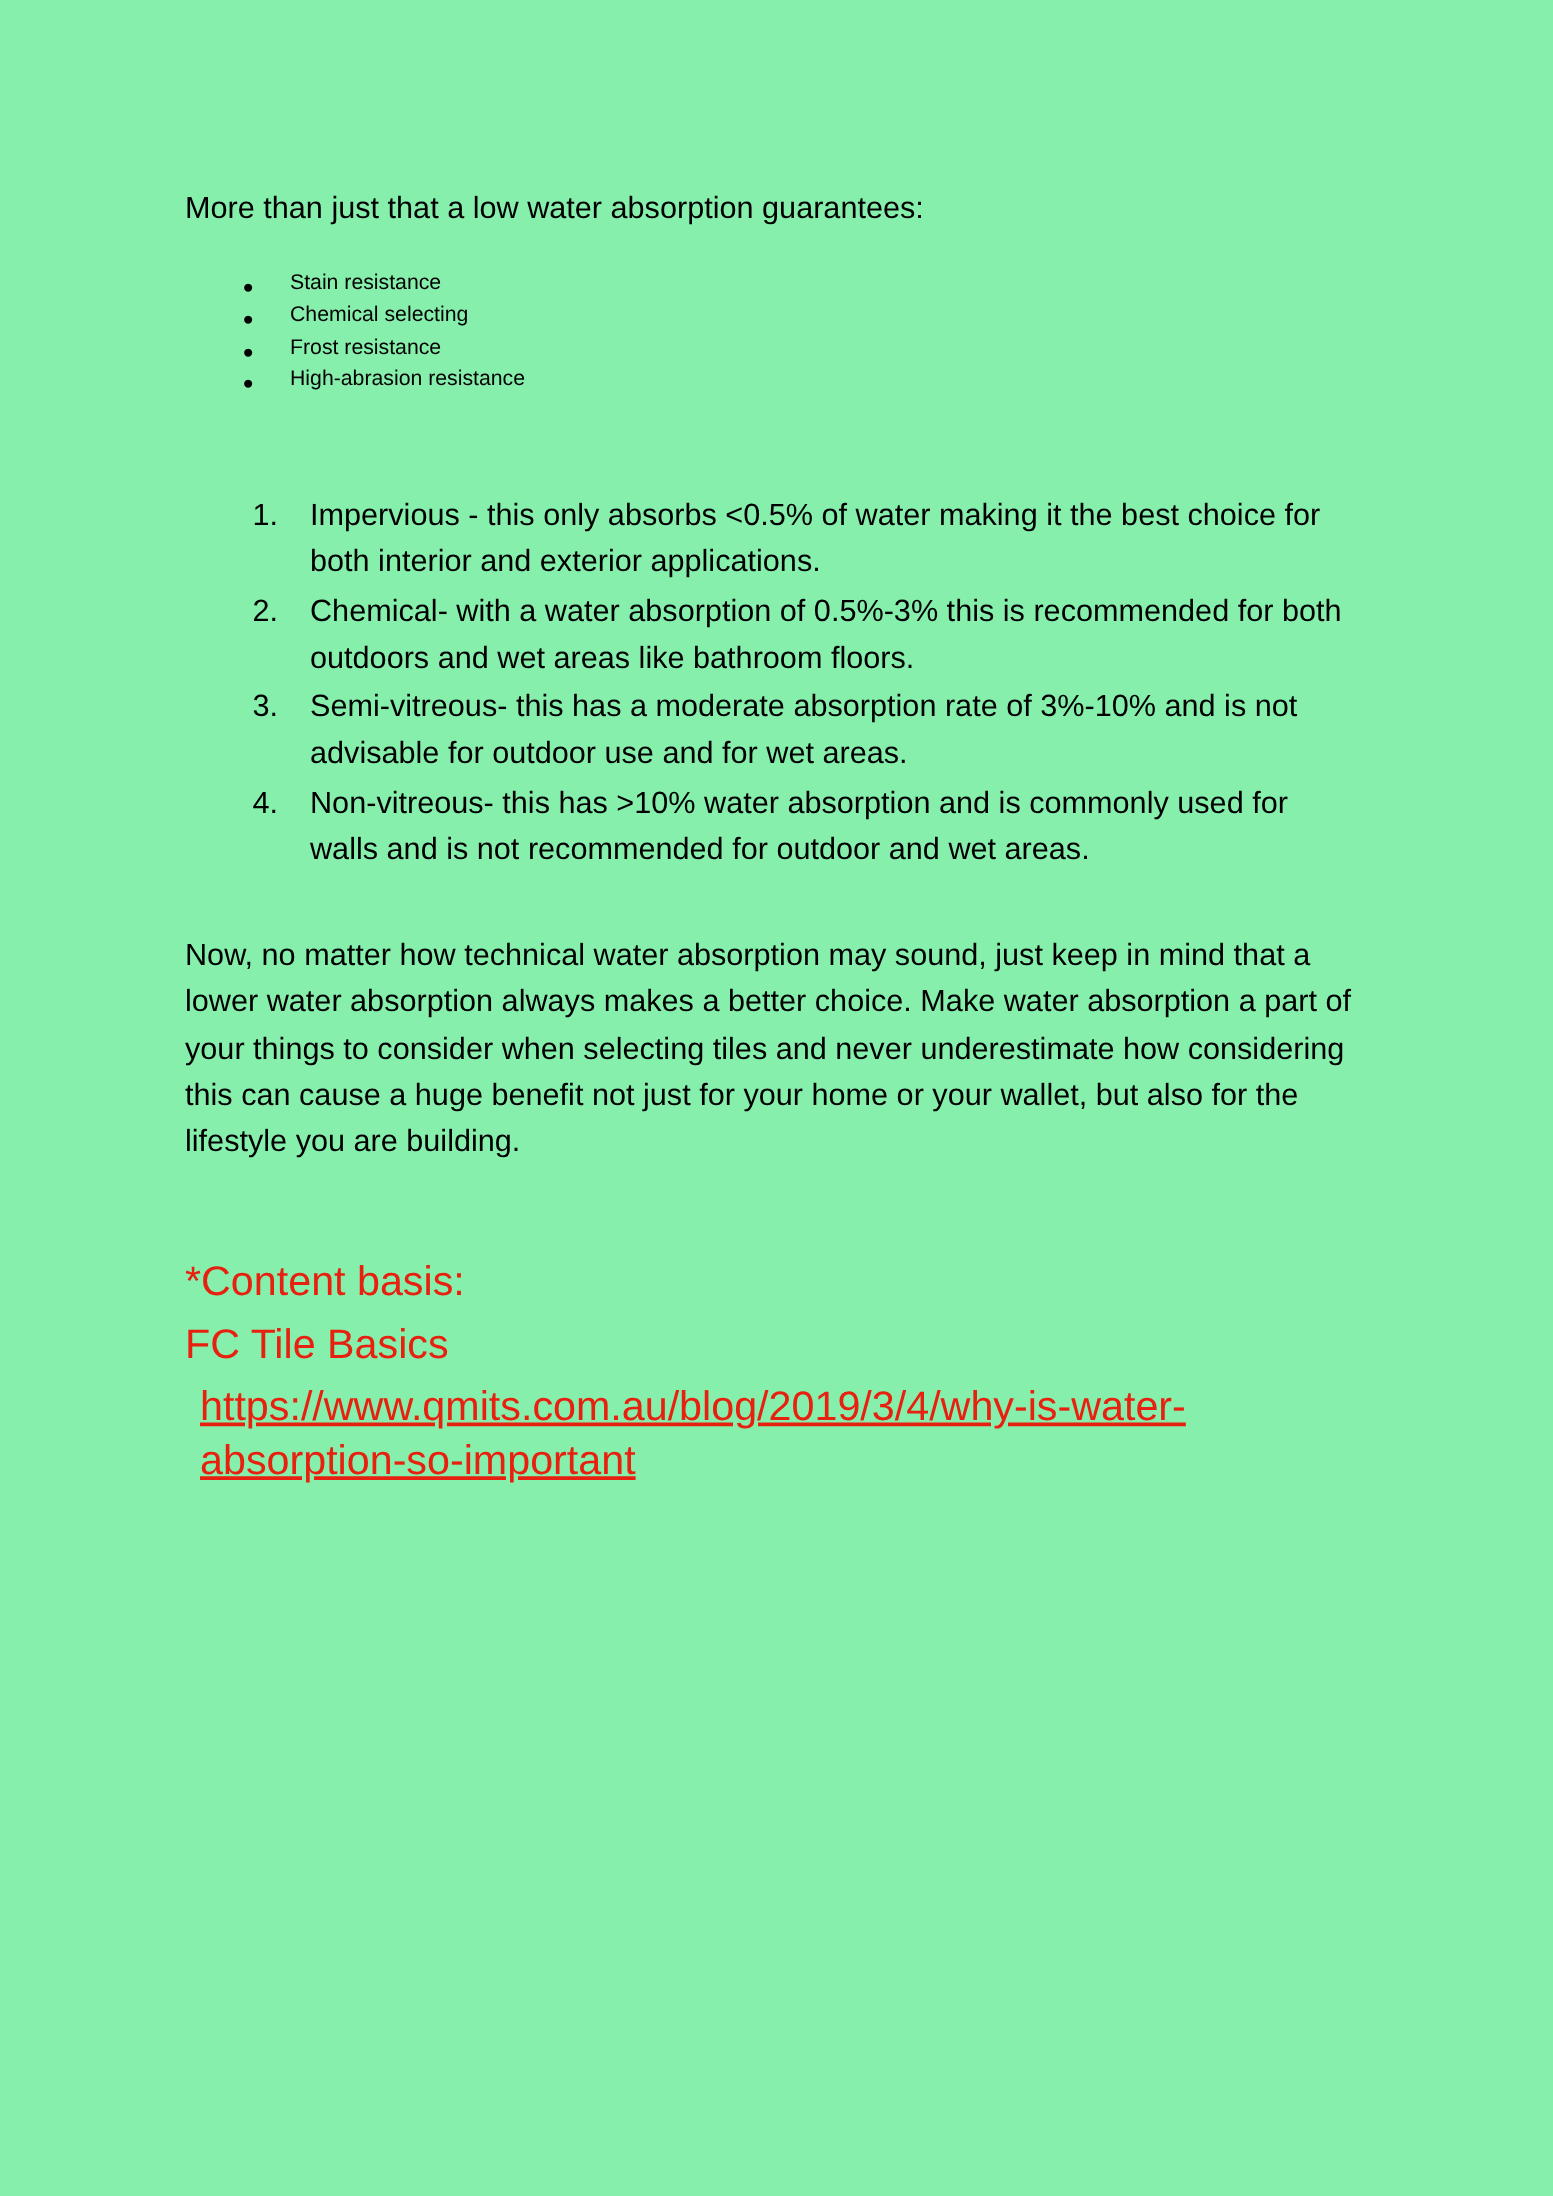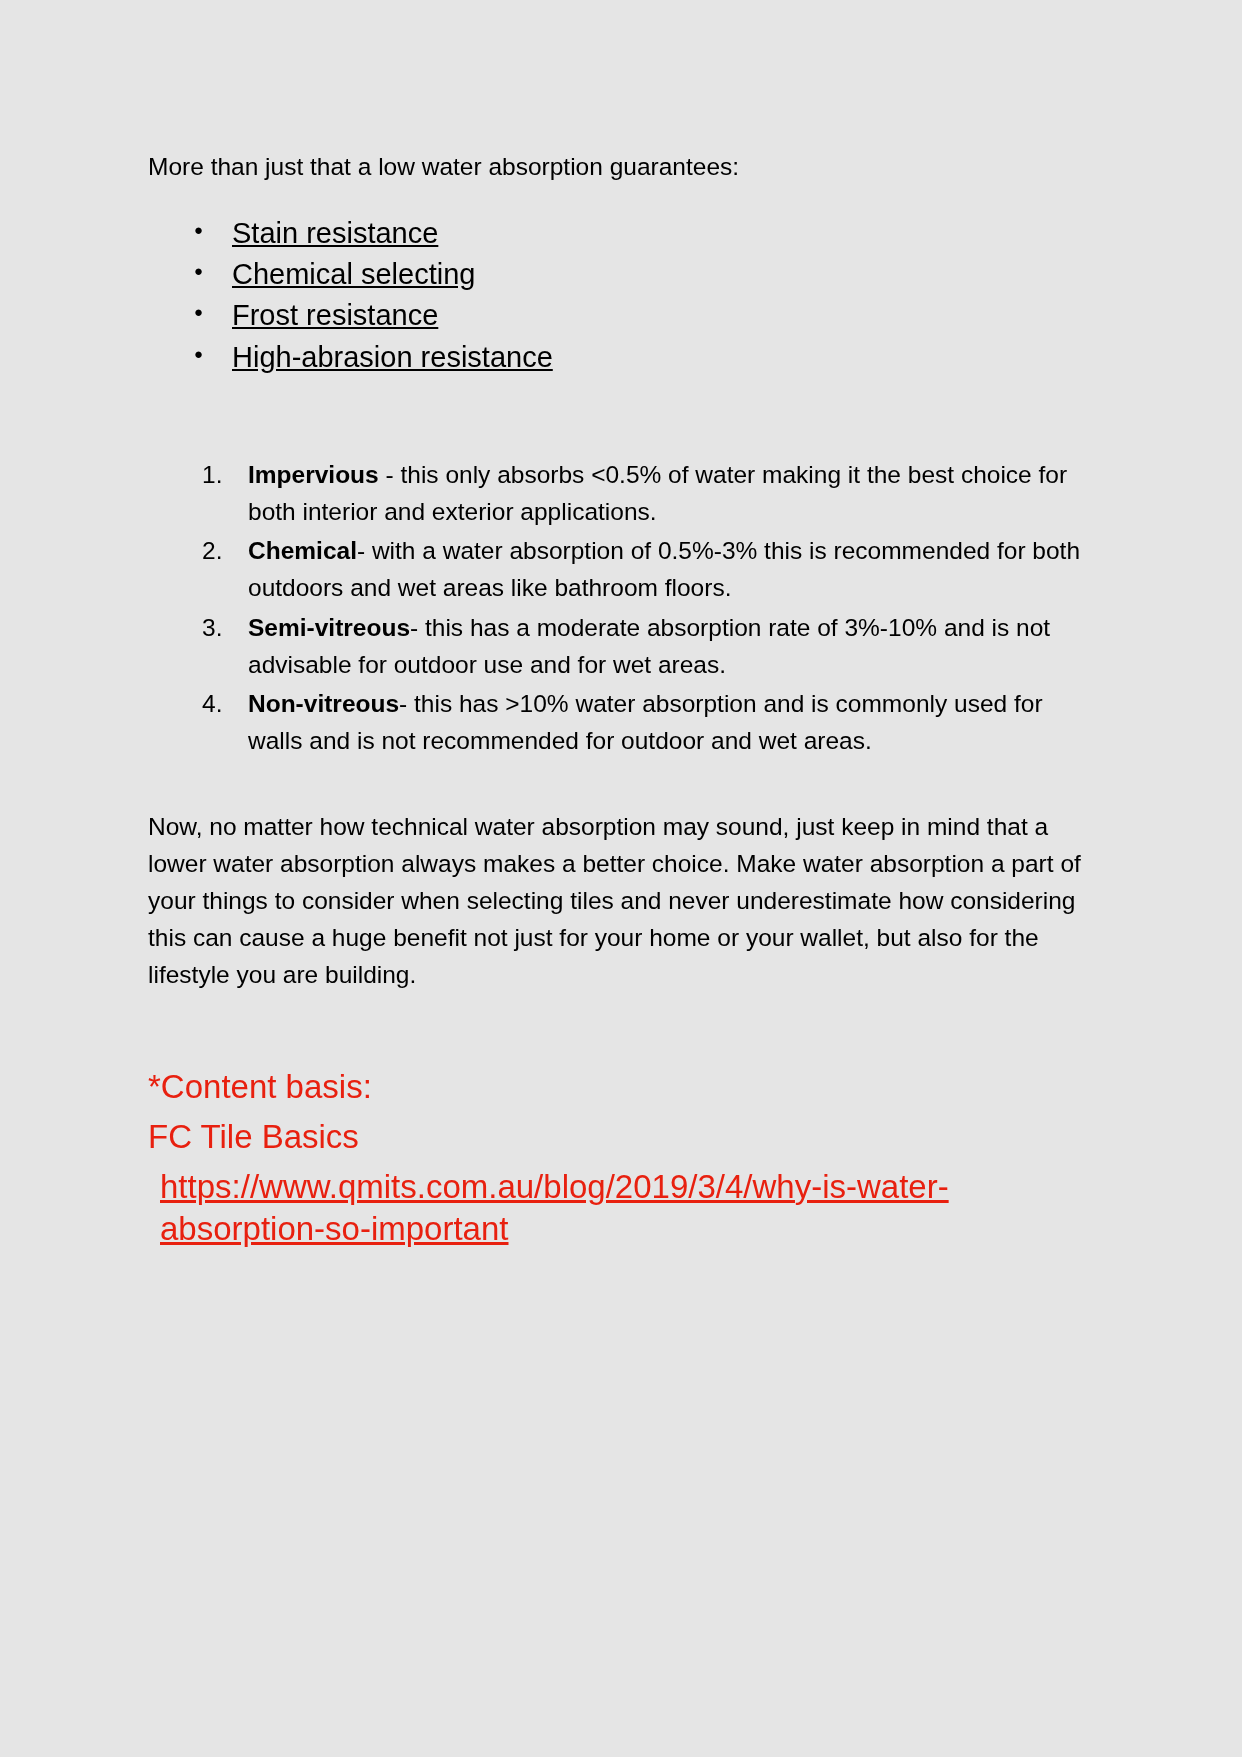--- a/index.html
+++ b/index.html
@@ -14,21 +14,21 @@
     color: #000000;
     position: relative;
     overflow: hidden;
   }
   .page {
     position: absolute;
     left: 0;
     top: 0;
     width: 1242px;
     height: 1757px;
-    background: #e5e5e5;
+    background: #86efac;
   }
   .content {
     position: absolute;
     left: 148px;
     top: 148px;
     width: 940px;
   }
   .para {
     font-size: 24.5px;
     line-height: 1.52;
@@ -38,26 +38,25 @@
   .gap-md { height: 30px; }
   .gap-lg { height: 46px; }
   .gap-xl { height: 72px; }
 
   ul.bullets {
     list-style: none;
     margin: 0;
     padding: 0 0 0 38px;
   }
   ul.bullets li {
-    font-size: 29px;
+    font-size: 17px;
     line-height: 1.28;
     position: relative;
     padding-left: 46px;
     margin: 0 0 4px 0;
-    text-decoration: underline;
   }
   ul.bullets li::before {
     content: "\25CF";
     position: absolute;
     left: 8px;
     top: 0;
     font-size: 15px;
     line-height: 2.0;
   }
 
@@ -75,21 +74,21 @@
     margin: 0 0 2px 0;
     counter-increment: li;
   }
   ol.numbers li::before {
     content: counter(li) ".";
     position: absolute;
     left: 16px;
     top: 0;
     font-size: 24.5px;
   }
-  .b { font-weight: bold; }
+  .b { font-weight: normal; }
 
   .ref-block {
     color: #e8200f;
     font-size: 33px;
     line-height: 1.3;
   }
   .ref-block div { margin-bottom: 7px; }
   .ref-link {
     color: #e8200f;
     text-decoration: underline;

